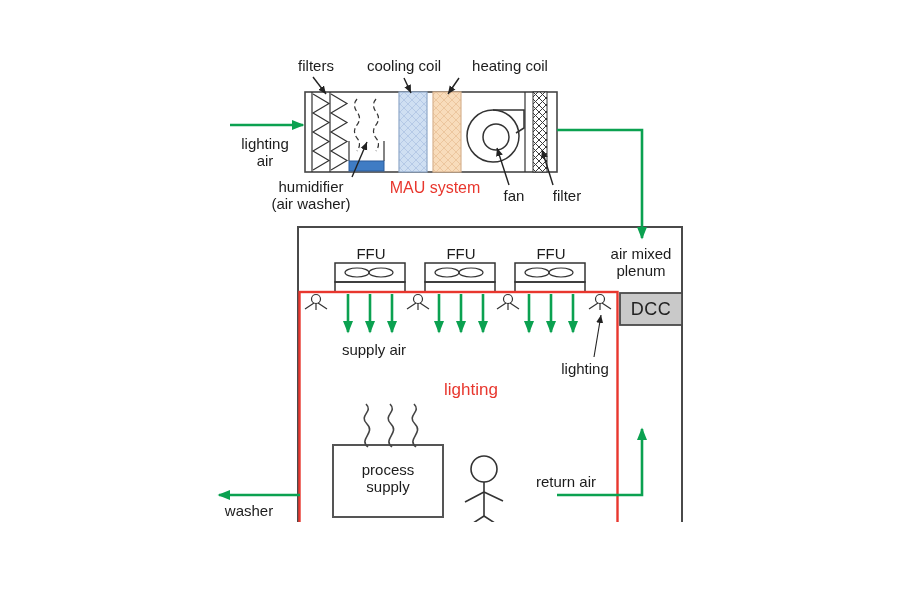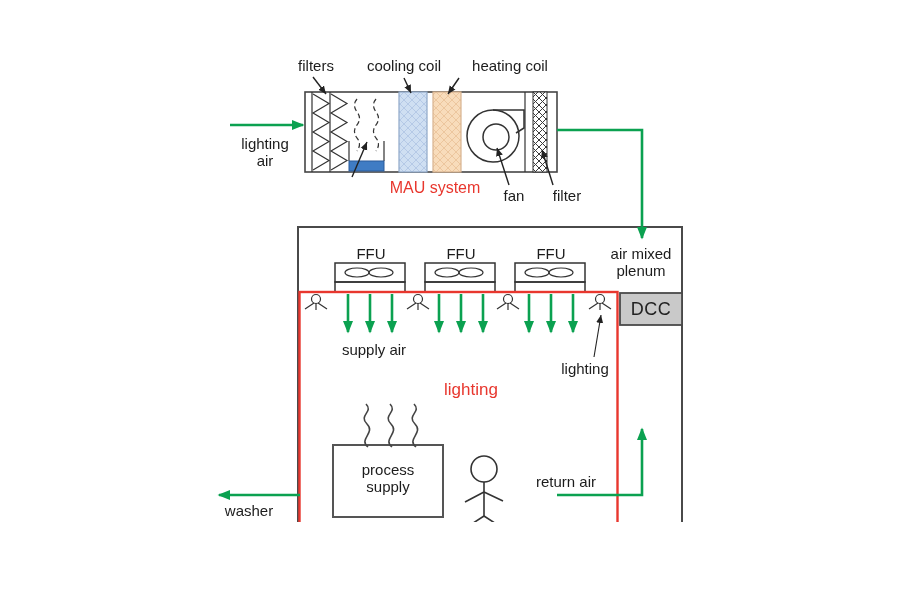--- a/index.html
+++ b/index.html
@@ -192,20 +192,24 @@
 <div class="lbl" style="left:316px;top:58px"><span>filters</span></div>
 <div class="lbl" style="left:404px;top:58px"><span>cooling coil</span></div>
 <div class="lbl" style="left:510px;top:58px"><span>heating coil</span></div>
 
 
 <div class="lbl" style="left:265px;top:136px">
   <span style="display:block">lighting</span>
   <span style="display:block">air</span>
 </div>
 
+<div class="lbl" style="left:311px;top:179px">
+  <span style="display:block">humidifier</span>
+  <span style="display:block">(air washer)</span>
+</div>
 
 <div class="lbl red-sm" style="left:435px;top:179px"><span>MAU system</span></div>
 
 <div class="lbl" style="left:514px;top:188px"><span>fan</span></div>
 <div class="lbl" style="left:567px;top:188px"><span>filter</span></div>
 
 <div class="lbl" style="left:371px;top:246px"><span>FFU</span></div>
 <div class="lbl" style="left:461px;top:246px"><span>FFU</span></div>
 <div class="lbl" style="left:551px;top:246px"><span>FFU</span></div>
 

